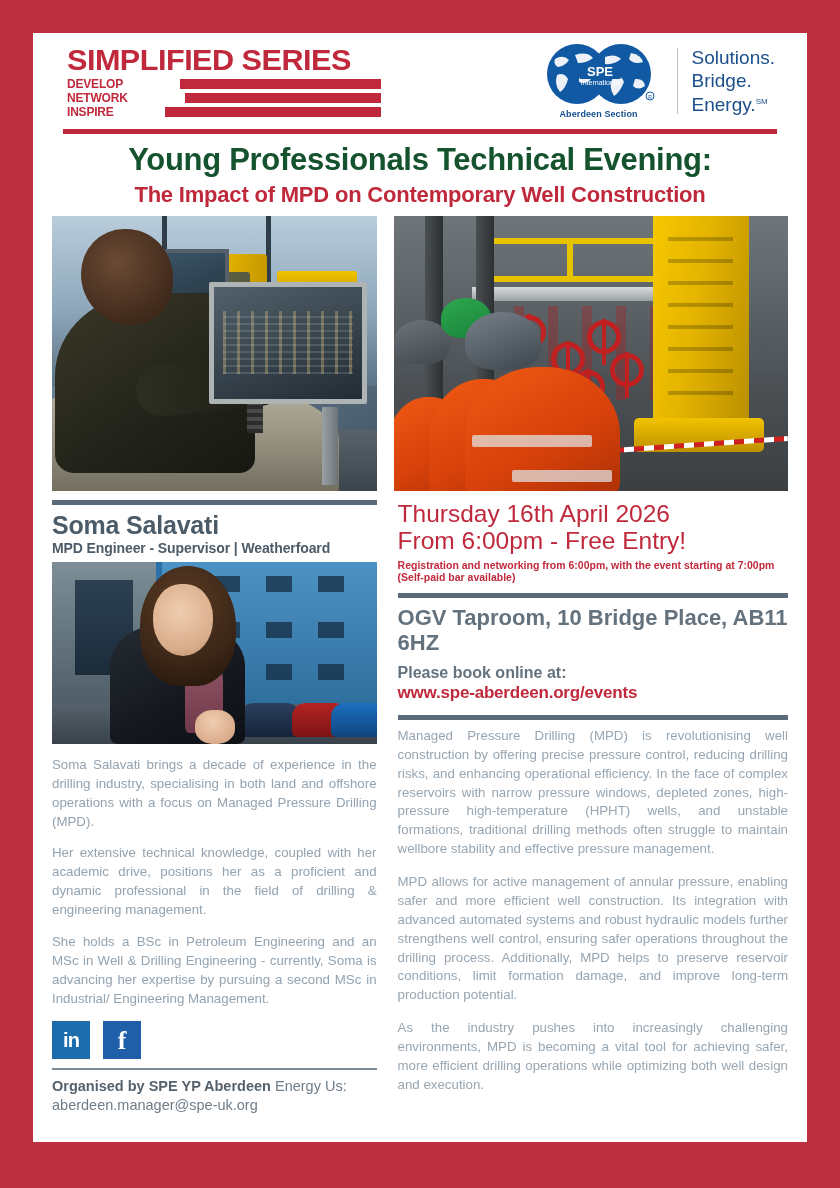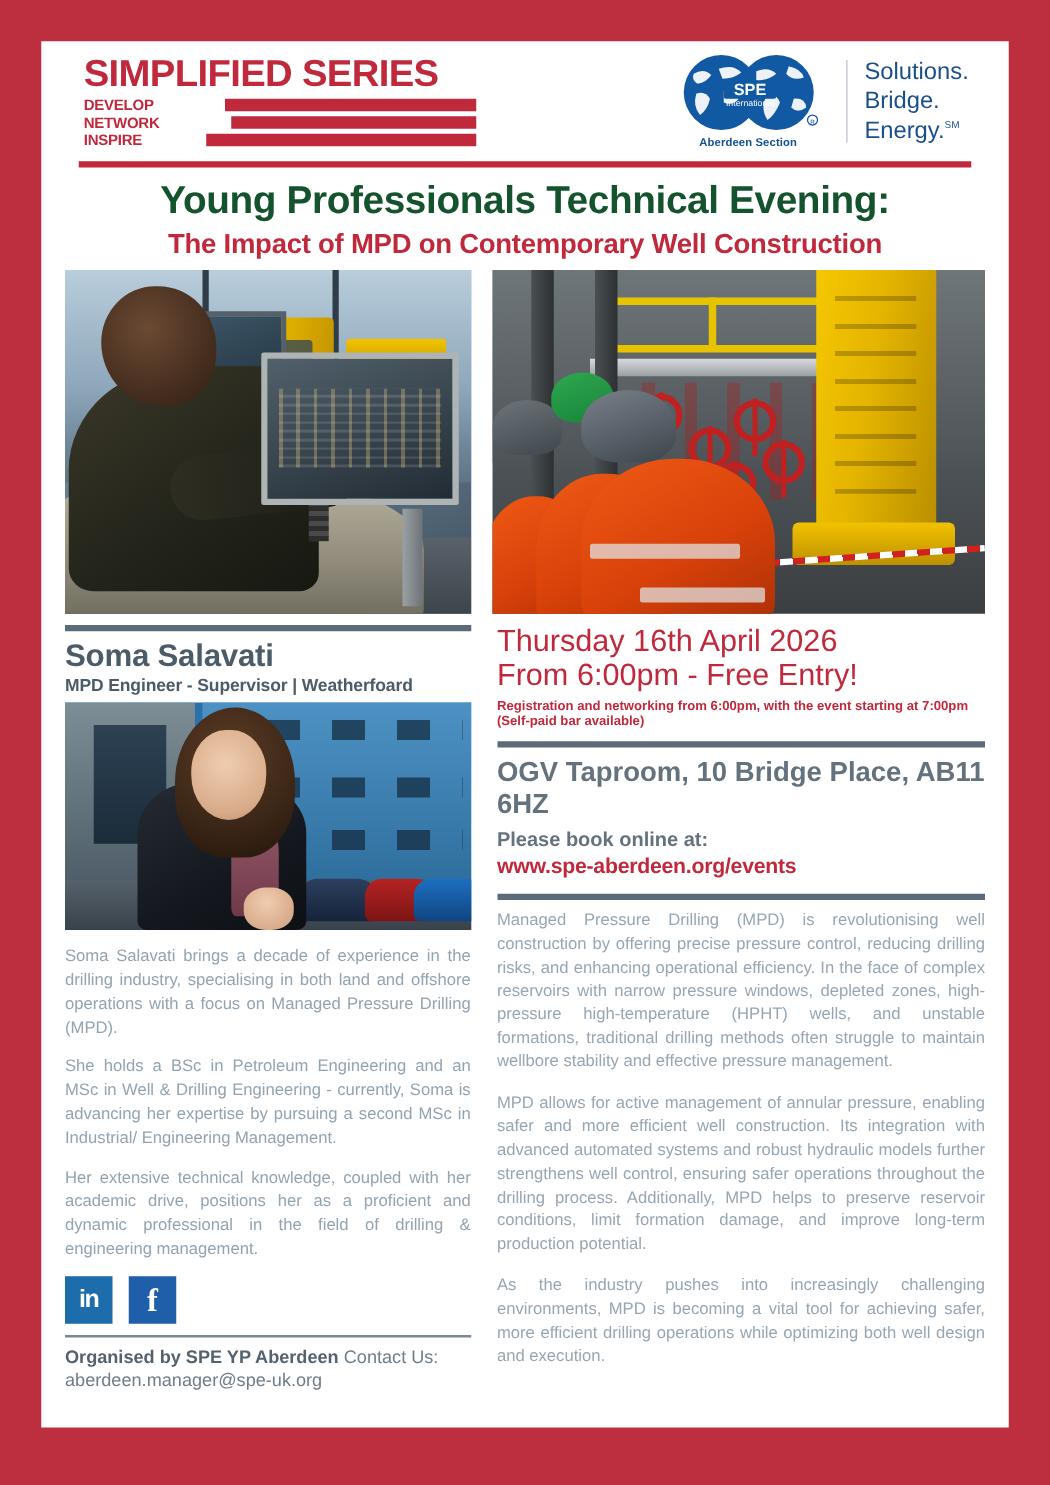--- a/index.html
+++ b/index.html
@@ -427,36 +427,36 @@
           <div class="car" style="left:86%; width:58px; background:linear-gradient(180deg,#1d6fc0,#0f4580);"></div>
           <div class="p-body"></div>
           <div class="p-blouse"></div>
           <div class="p-hands"></div>
           <div class="p-hair"></div>
           <div class="p-face"></div>
         </div>
 
         <div class="bio" style="margin-top:12px;">
           <p>Soma Salavati brings a decade of experience in the drilling industry, specialising in both land and offshore operations with a focus on Managed Pressure Drilling (MPD).</p>
+          <p>Her extensive technical knowledge, coupled with her academic drive, positions her as a proficient and dynamic professional in the field of drilling &amp; engineering management.</p>
           <p>She holds a BSc in Petroleum Engineering and an MSc in Well &amp; Drilling Engineering - currently, Soma is advancing her expertise by pursuing a second MSc in Industrial/ Engineering Management.</p>
-          <p>Her extensive technical knowledge, coupled with her academic drive, positions her as a proficient and dynamic professional in the field of drilling &amp; engineering management.</p>
         </div>
 
         <div class="socials">
           <div class="sicon li">
             <span class="li-txt">in</span>
           </div>
           <div class="sicon fb">
             <span class="fb-txt">f</span>
           </div>
         </div>
 
         <div class="thin-rule"></div>
         <div class="footer-line">
-          <b>Organised by SPE YP Aberdeen</b><span> Contact Us:</span>
+          <b>Organised by SPE YP Aberdeen</b><span> Energy Us:</span>
         </div>
         <div class="footer-email">aberdeen.manager@spe-uk.org</div>
       </div>
 
       <div class="col-right">
 
         <div class="photo photo-right rig">
           <div class="backwall"></div>
           <div class="rail"></div>
           <div class="rail2"></div>

